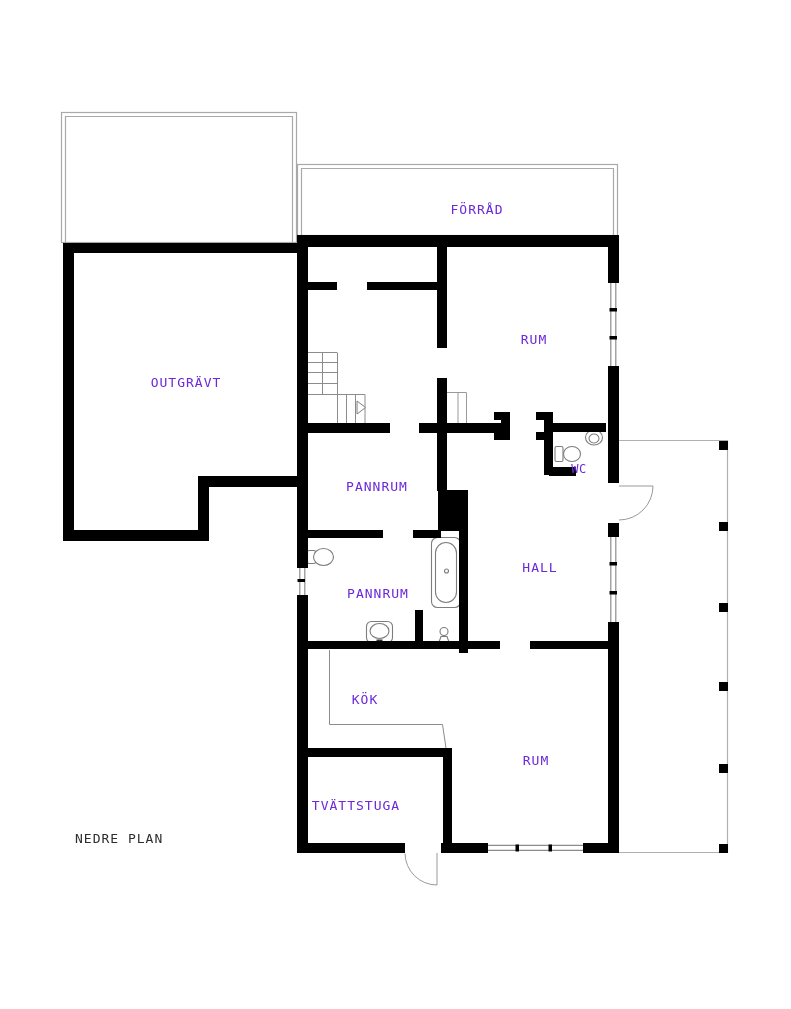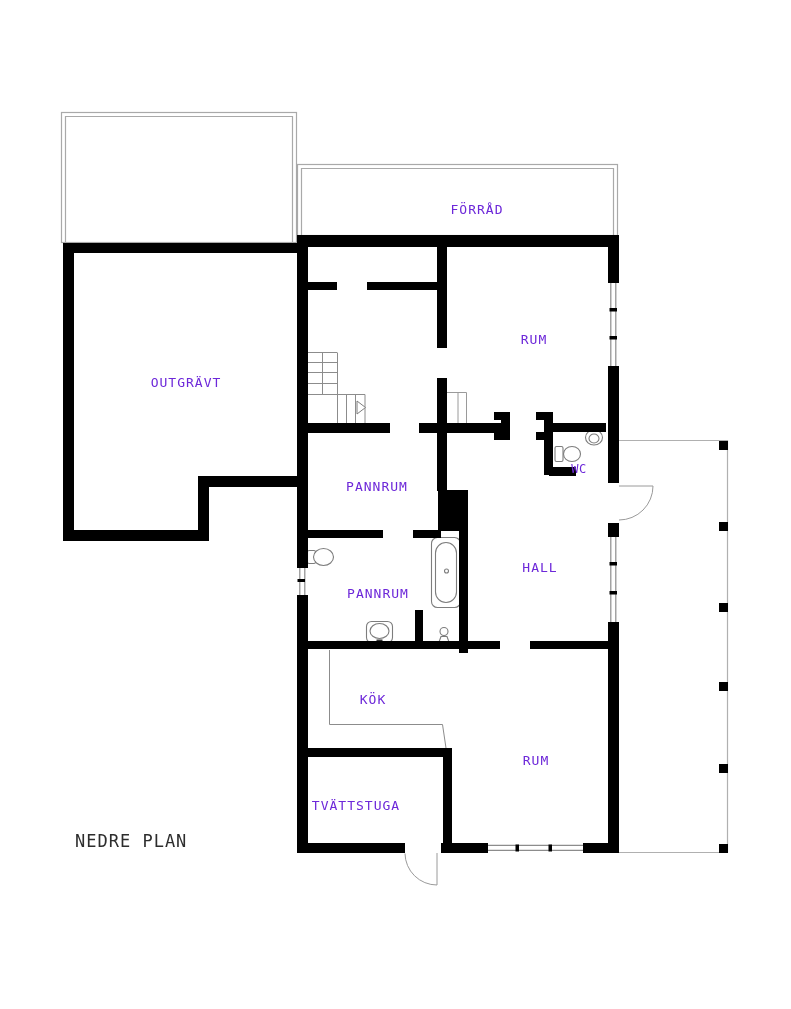--- a/index.html
+++ b/index.html
@@ -3,21 +3,21 @@
 <meta charset="utf-8">
 <style>
   html,body{margin:0;padding:0;background:#ffffff;}
   .plan{position:relative;width:791px;height:1009px;background:#ffffff;overflow:hidden;
         font-family:"DejaVu Sans Mono",monospace;}
   .plan svg{position:absolute;left:0;top:0;}
   .w{position:absolute;background:#000000;}
   .room-label{position:absolute;transform:translate(-50%,-50%);
       font-size:13px;letter-spacing:1px;color:#6d28d9;white-space:nowrap;margin-top:8px;}
   .room-label.small{font-size:12px;letter-spacing:0.5px;}
-  .plan-title{position:absolute;font-size:17px;letter-spacing:1px;color:#2d2d2d;white-space:nowrap;}
+  .plan-title{position:absolute;font-size:13px;letter-spacing:1px;color:#2d2d2d;white-space:nowrap;}
 </style>
 </head>
 <body>
 
 <div class="plan">
 
   <svg width="791" height="1009" viewBox="0 0 791 1009">
 
     <g fill="none" stroke="#a9a9a9" stroke-width="1.2">
       <rect x="61.5" y="112.5" width="235" height="130"></rect>
@@ -171,18 +171,18 @@
   <div class="w" style="left:297px;top:748px;width:155px;height:9px"></div>
   <div class="w" style="left:443px;top:748px;width:9px;height:105px"></div>
 
   <div class="room-label" style="left:477px;top:201px">FÖRRÅD</div>
   <div class="room-label" style="left:186px;top:374px">OUTGRÄVT</div>
   <div class="room-label" style="left:534px;top:331px">RUM</div>
   <div class="room-label" style="left:377px;top:478px">PANNRUM</div>
   <div class="room-label small" style="left:579px;top:461px">WC</div>
   <div class="room-label" style="left:540px;top:559px">HALL</div>
   <div class="room-label" style="left:378px;top:585px">PANNRUM</div>
-  <div class="room-label" style="left:373px;top:691px">KÖK</div>
+  <div class="room-label" style="left:365px;top:691px">KÖK</div>
   <div class="room-label" style="left:536px;top:752px">RUM</div>
   <div class="room-label" style="left:356px;top:797px">TVÄTTSTUGA</div>
   <div class="plan-title" style="left:75px;top:831px">NEDRE PLAN</div>
 
 </div>
 
 </body></html>

